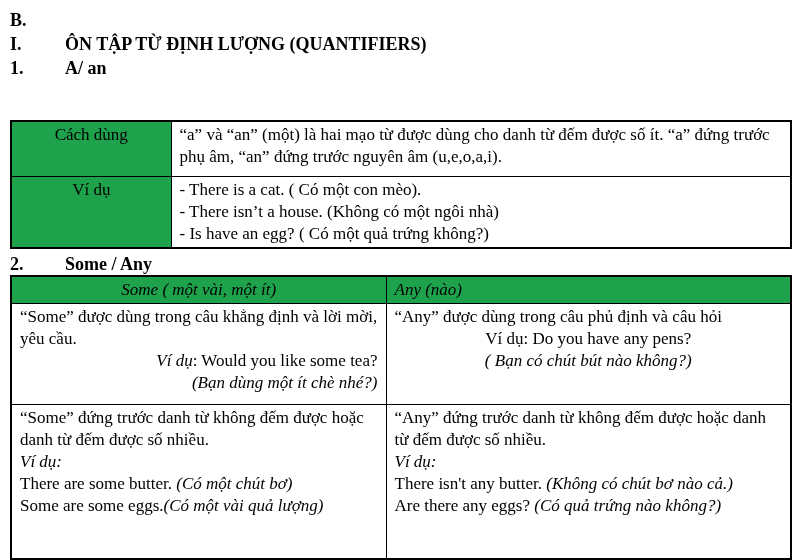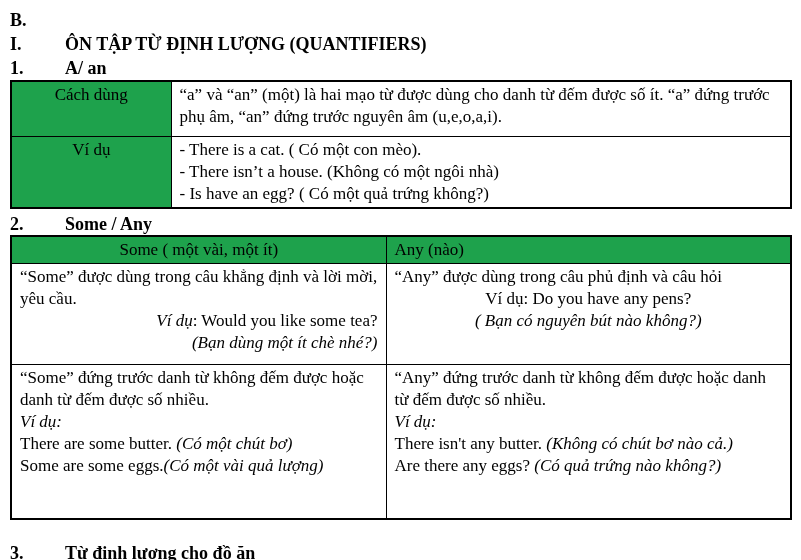--- a/index.html
+++ b/index.html
@@ -38,31 +38,32 @@
     border: 2px solid #000;
   }
   table.tbl td {
     border: 1px solid #000;
     font-size: 17px;
     line-height: 22px;
     padding: 2px 8px;
     vertical-align: top;
     overflow: hidden;
   }
-  .tbl1 { margin-bottom: 0; }
+  .tbl1 { margin-bottom: 0; margin-top: 40px; }
   td.greenlab {
     background: #1ea24c;
     text-align: center;
     vertical-align: middle;
   }
   td.greenhead {
     background: #1ea24c;
     font-size: 17px;
     line-height: 21px;
     vertical-align: middle;
+    font-style: italic;
   }
   td.greenhead.centered { text-align: center; }
   .r-usage { height: 55px; }
   .r-example { height: 66px; }
   .t2-head { height: 21px; }
   .t2-row1 td { height: 96px; }
   .t2-row2 td { height: 149px; }
   .indent1 { padding-left: 52px; text-align: right; }
   .centerline { text-align: center; }
   .it { font-style: italic; }
@@ -125,21 +126,21 @@
     </tr>
     <tr class="t2-row1">
       <td>
         <div class="line">“Some” được dùng trong câu khẳng định và lời mời, yêu cầu.</div>
         <div class="line indent1"><span class="it">Ví dụ</span><span>: Would you like some tea?</span></div>
         <div class="line indent1 it">(Bạn dùng một ít chè nhé?)</div>
       </td>
       <td>
         <div class="line">“Any” được dùng trong câu phủ định và câu hỏi</div>
         <div class="line centerline">Ví dụ: Do you have any pens?</div>
-        <div class="line centerline it">( Bạn có nguyên bút nào không?)</div>
+        <div class="line centerline it">( Bạn có chút bút nào không?)</div>
       </td>
     </tr>
     <tr class="t2-row2">
       <td>
         <div class="line">“Some” đứng trước danh từ không đếm được hoặc danh từ đếm được số nhiều.</div>
         <div class="line it">Ví dụ:</div>
         <div class="line"><span>There are some butter. </span><span class="it">(Có một chút bơ)</span></div>
         <div class="line"><span>Some are some eggs.</span><span class="it">(Có một vài quả lượng)</span></div>
       </td>
       <td>

